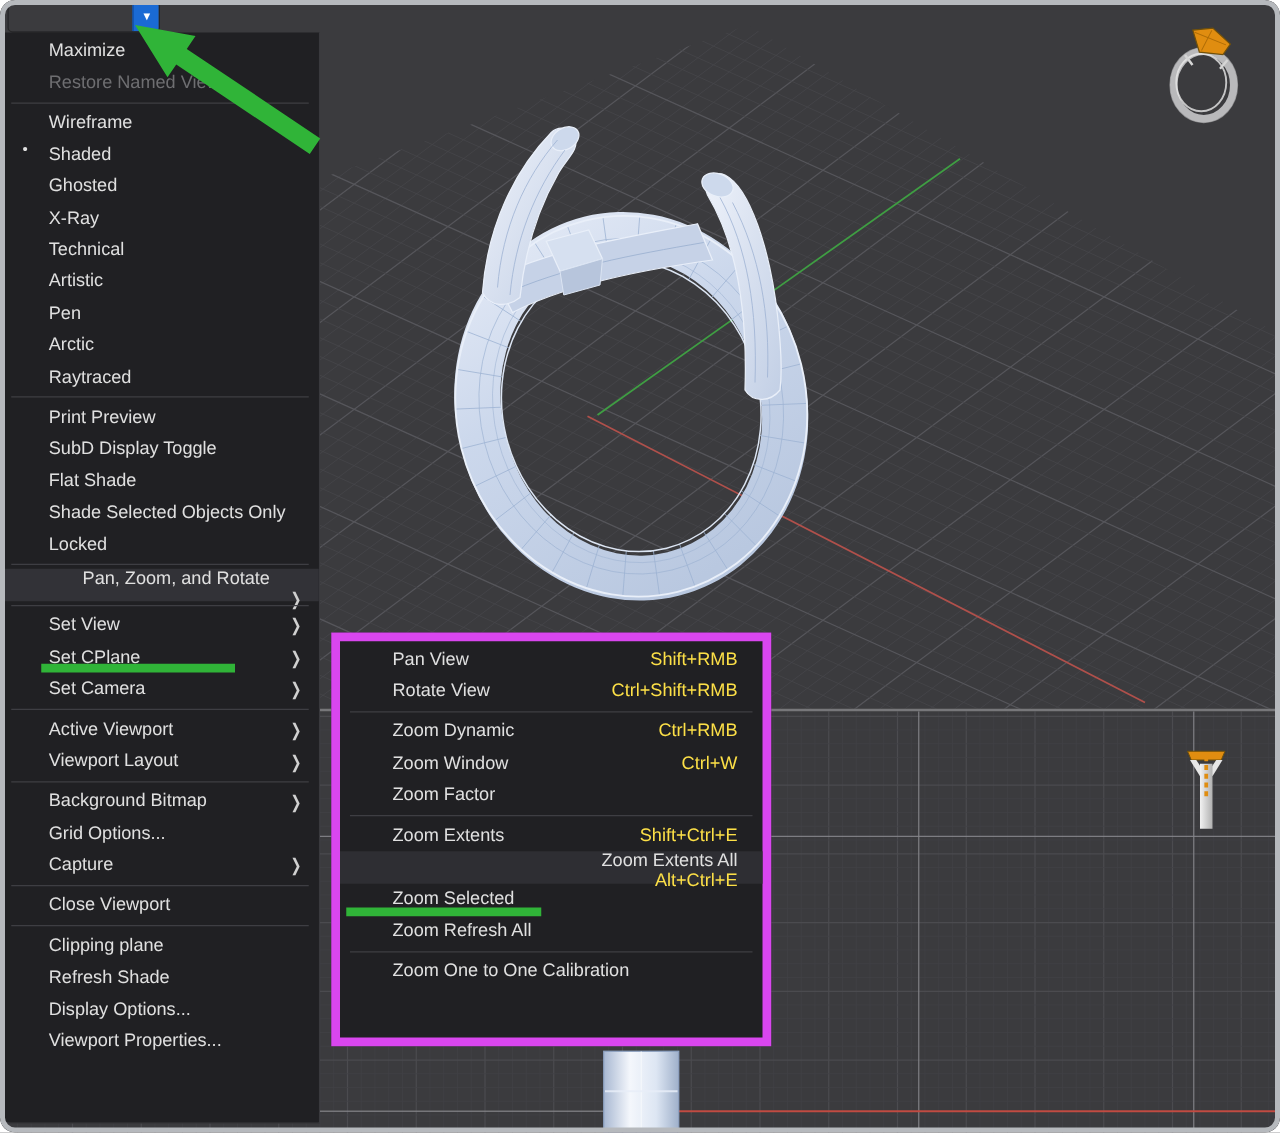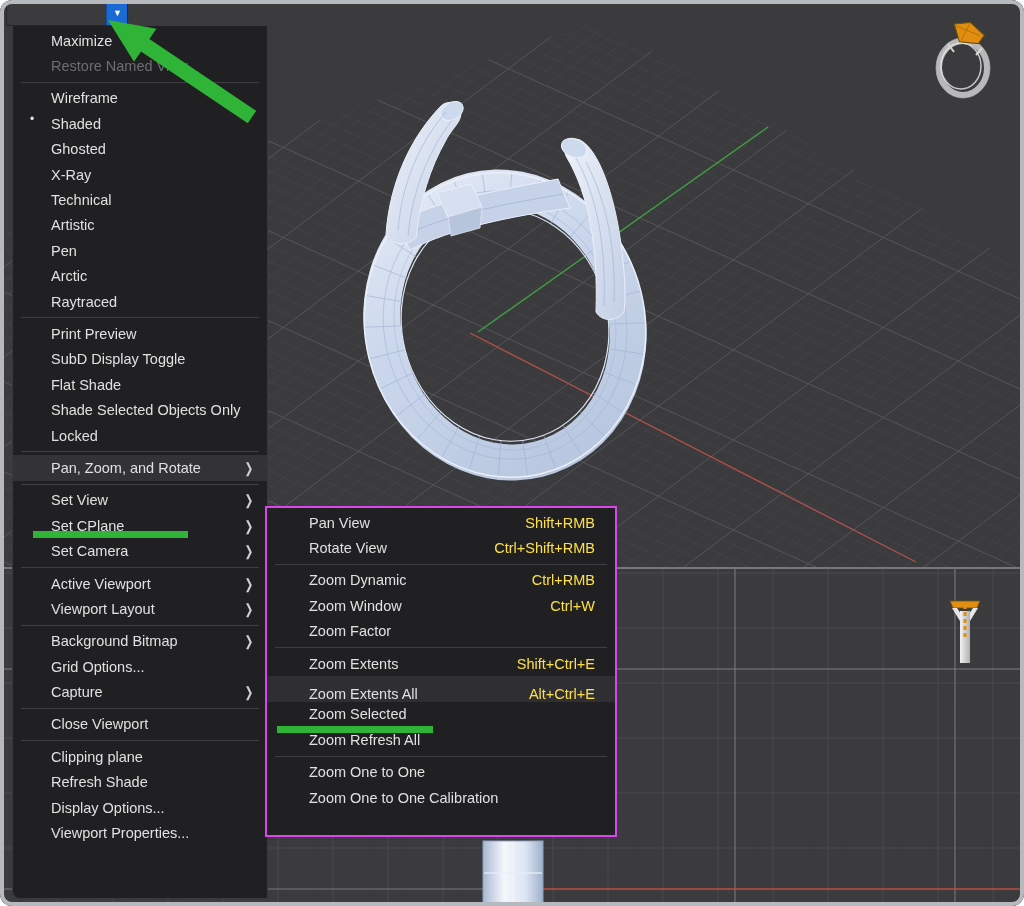--- a/index.html
+++ b/index.html
@@ -14,34 +14,34 @@
   .vp-bottom{position:absolute;left:0;top:569px;width:1024px;height:337px;z-index:1;}
   svg{display:block}
   
   .vp-button{position:absolute;left:7px;top:2px;height:23px;display:flex;z-index:30;
              border-radius:3px;overflow:hidden;box-shadow:0 0 0 1px rgba(0,0,0,.35);}
   .vp-button .label{color:#fde047;font-weight:bold;font-size:14.5px;display:flex;align-items:center;
                     padding:0 9px 2px 9px;margin-top:48px;}
   .vp-button .dd{width:20px;display:flex;align-items:center;justify-content:center;
                  border-left:1px solid #0f4fa8;color:#fff;font-size:9px;padding-bottom:1px;}
   
-  .menu{position:absolute;left:12px;top:26px;width:256px;height:873px;background:#202023;
+  .menu{position:absolute;left:0;top:26px;width:256px;height:873px;background:#202023;
         border:1px solid #39393d;border-top:none;box-sizing:border-box;z-index:20;
         border-bottom-left-radius:8px;padding-top:2px;}
   .menu-item{height:25.4px;display:flex;align-items:center;padding:0 12px 0 38px;
              color:#e0e0e0;font-size:14.5px;position:relative;white-space:nowrap;}
   .menu-item .bullet{position:absolute;left:17px;top:1px;font-size:12px;color:#e0e0e0;}
   .menu-item .chev{margin-left:auto;font-size:14px;color:#d0d0d0;transform:scaleX(.75);}
   .menu-item.disabled{color:#6e6e71;}
-  .menu-item.highlighted{background:#323237;}
+  .menu-item.highlighted{background:#323237;flex-direction:column;}
   .menu-sep{height:7px;position:relative;}
   .menu-sep::after{content:"";position:absolute;left:8px;right:8px;top:3px;height:1px;background:#3e3e43;}
   
   .submenu{position:absolute;left:265px;top:506px;width:352px;height:331px;background:#202023;
-           border:2px solid #d946ef;box-sizing:border-box;z-index:21;padding-top:2px;}
+           border:7px solid #d946ef;box-sizing:border-box;z-index:21;padding-top:2px;}
   .submenu .menu-item{padding:0 20px 0 42px;}
   .submenu .menu-item.highlighted{background:#2e2e33;align-items:flex-end;}
   .shortcut{margin-left:auto;color:#fde047;}
   
   .underline{position:absolute;height:7px;z-index:40;}
   .arrow-overlay{position:absolute;left:0;top:0;z-index:40;pointer-events:none;}
 </style>
 </head>
 <body>
 
@@ -714,23 +714,20 @@
         <span class="shortcut">Alt+Ctrl+E</span>
       </div>
       <div class="menu-item">
         <span>Zoom Selected</span>
       </div>
       <div class="menu-item">
         <span>Zoom Refresh All</span>
       </div>
       <div class="menu-sep"></div>
       <div class="menu-item">
-        <span>Zoom One to One</span>
-      </div>
-      <div class="menu-item">
         <span>Zoom One to One Calibration</span>
       </div>
     </div>
 
   <div class="underline" id="underline-1" style="left: 33px; top: 531px; width: 155px; background: rgb(48, 180, 56);"></div>
   <div class="underline" id="underline-2" style="left: 277px; top: 726px; width: 156px; background: rgb(48, 180, 56);"></div>
   <svg class="arrow-overlay" width="300" height="150" viewBox="0 0 300 150">
     <polygon id="green-arrow" points="108,20 156.4,28.8 149.4,39.1 256.2,110.8 247.8,123.2 141,51.5 134,61.8" fill="#30b438"></polygon>
   </svg>
 

